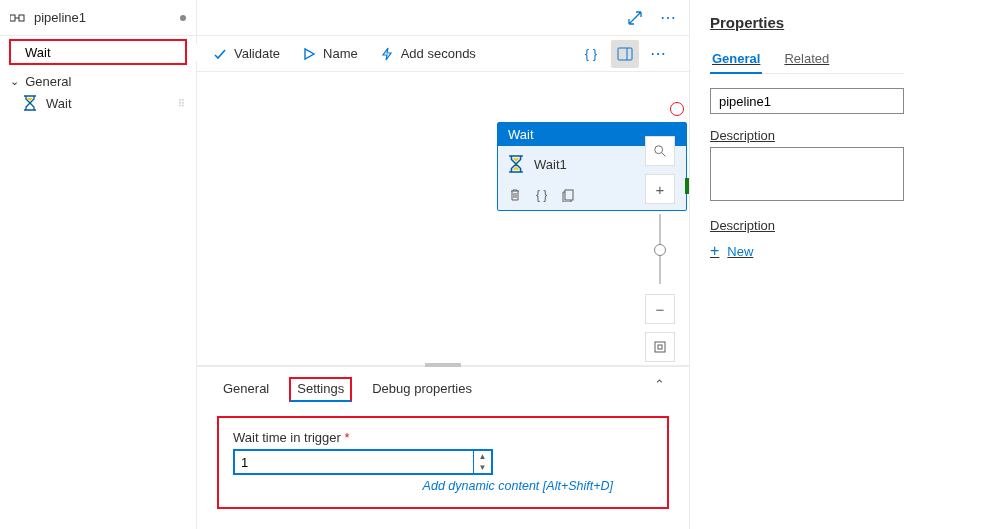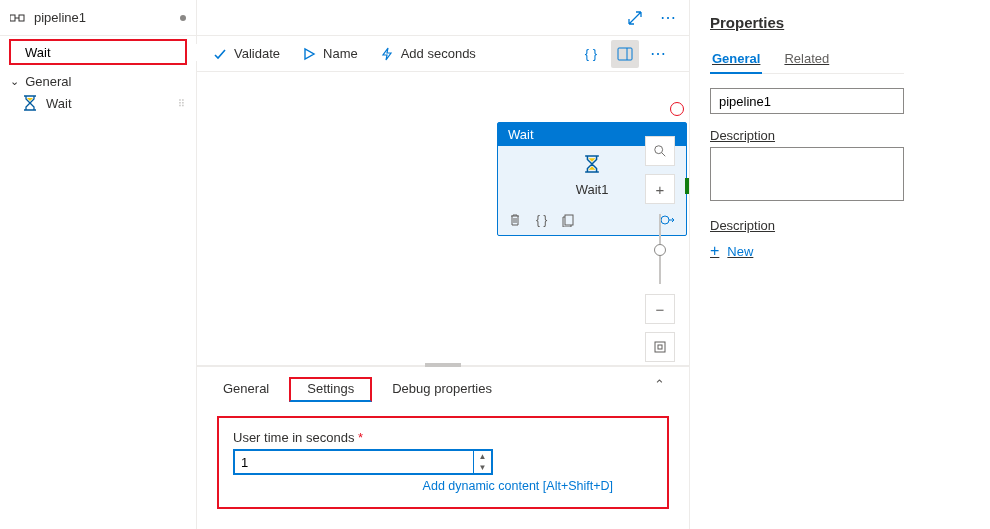--- a/index.html
+++ b/index.html
@@ -41,47 +41,47 @@
 
   .toolbar { height:36px; border-bottom:1px solid #edebe9; display:flex; align-items:center; padding:0 16px; gap:22px; }
   .tbtn { display:flex; align-items:center; gap:7px; color:#323130; cursor:pointer; }
   .tbtn .ic { color:#0078d4; }
   .toolbar .right-icons { margin-left:auto; display:flex; gap:6px; align-items:center; }
 
   .canvas { flex:1; position:relative; background:#fff; overflow:hidden; }
   
   .node { position:absolute; left:300px; top:50px; width:190px; border:1px solid #0078d4; border-radius:2px; background:#eaf3fb; }
   .node-head { background:#0078d4; color:#fff; padding:4px 10px; font-size:13px; }
-  .node-body { padding:10px; display:flex; align-items:center; gap:10px;flex-direction:column; }
+  .node-body { padding:10px; display:flex; align-items:center; gap:10px; }
   .node-foot { display:flex; align-items:center; gap:14px; padding:6px 10px 8px; color:#605e5c; }
   .node-foot .sp { flex:1; }
   .node .port { position:absolute; right:-7px; top:55px; width:8px; height:16px; background:#107c10; }
   .circletag { position:absolute; left:473px; top:30px; width:14px; height:14px; border:1.5px solid #e81123; border-radius:50%; }
 
   .zoomrail { position:absolute; right:14px; top:64px; display:flex; flex-direction:column; align-items:center; gap:8px; }
   .zbtn { width:30px; height:30px; border:1px solid #e1dfdd; background:#fff; display:flex; align-items:center; justify-content:center; cursor:pointer; color:#605e5c; font-size:15px; }
   .zline { width:2px; height:70px; background:#c8c6c4; position:relative; margin:2px 0; }
   .zknob { width:12px; height:12px; border:1px solid #8a8886; background:#fff; border-radius:50%; position:absolute; left:-5px; top:30px; }
 
   
   .bottom { border-top:2px solid #edebe9; padding:0; position:relative; }
   .draghandle { position:absolute; top:-4px; left:50%; transform:translateX(-50%); width:36px; height:4px; background:#c8c6c4; }
   .btabs { display:flex; align-items:center; gap:18px; padding:10px 24px 6px; position:relative; }
   .btab { padding:4px 2px 6px; cursor:pointer; color:#323130; }
-  .btab.hl { border:2px solid #e81123; padding:2px 16px 4px; }
+  .btab.hl { border:2px solid #e81123; padding:2px 6px 4px; }
   .btab.active-underline { border-bottom:2px solid #0078d4; }
   .btabs .collapse { position:absolute; right:24px; top:10px; color:#605e5c; cursor:pointer; }
   .bcontent { margin:8px 20px 20px; border:2px solid #e81123; padding:12px 14px 14px; }
   .bcontent label { font-size:13px; }
   .req { color:#e81123; }
   .numwrap { display:flex; align-items:stretch; border:2px solid #0078d4; width:260px; height:26px; margin-top:4px; }
   .numwrap input { flex:1; border:none; outline:none; padding:0 6px; font:inherit; }
   .spin { width:18px; display:flex; flex-direction:column; border-left:1px solid #0078d4; }
   .spin div { flex:1; display:flex; align-items:center; justify-content:center; font-size:8px; color:#605e5c; cursor:pointer; }
-  .dynlink { text-align:right; color:#0078d4; cursor:pointer; margin-top:4px; font-size:12.5px; width: 380px; }
+  .dynlink { text-align:right; color:#0078d4; cursor:pointer; margin-top:4px; font-size:12.5px; width: 380px; font-style: italic; }
 
   
   .rightp { width:300px; display:flex; flex-direction:row;text-decoration:underline; }
   .rpad { padding:14px 20px 0; }
   .rhead { font-weight:600; font-size:15px; margin:0 0 14px; }
   .rtabs { display:flex; gap:20px; border-bottom:1px solid #edebe9; }
   .rtab { padding:6px 2px; cursor:pointer; color:#605e5c; }
   .rtab.active { color:#0078d4; border-bottom:2px solid #0078d4; font-weight:600; margin-bottom:-1px; }
   .field { margin-top:14px; }
   .field label { display:block; margin-bottom:4px; }
@@ -245,21 +245,21 @@
 
     <div class="bottom">
       <div class="draghandle"></div>
       <div class="btabs">
         <div class="btab">General</div>
         <div class="btab hl active-underline">Settings</div>
         <div class="btab">Debug properties</div>
         <span class="collapse">⌃</span>
       </div>
       <div class="bcontent">
-        <label><span>User time in seconds</span> <span class="req">*</span></label>
+        <label><span>Wait time in trigger</span> <span class="req">*</span></label>
         <div class="numwrap">
           <input value="1" style="">
           <div class="spin">
             <div>▲</div>
             <div>▼</div>
           </div>
         </div>
         <div class="dynlink">Add dynamic content [Alt+Shift+D]</div>
       </div>
     </div>

